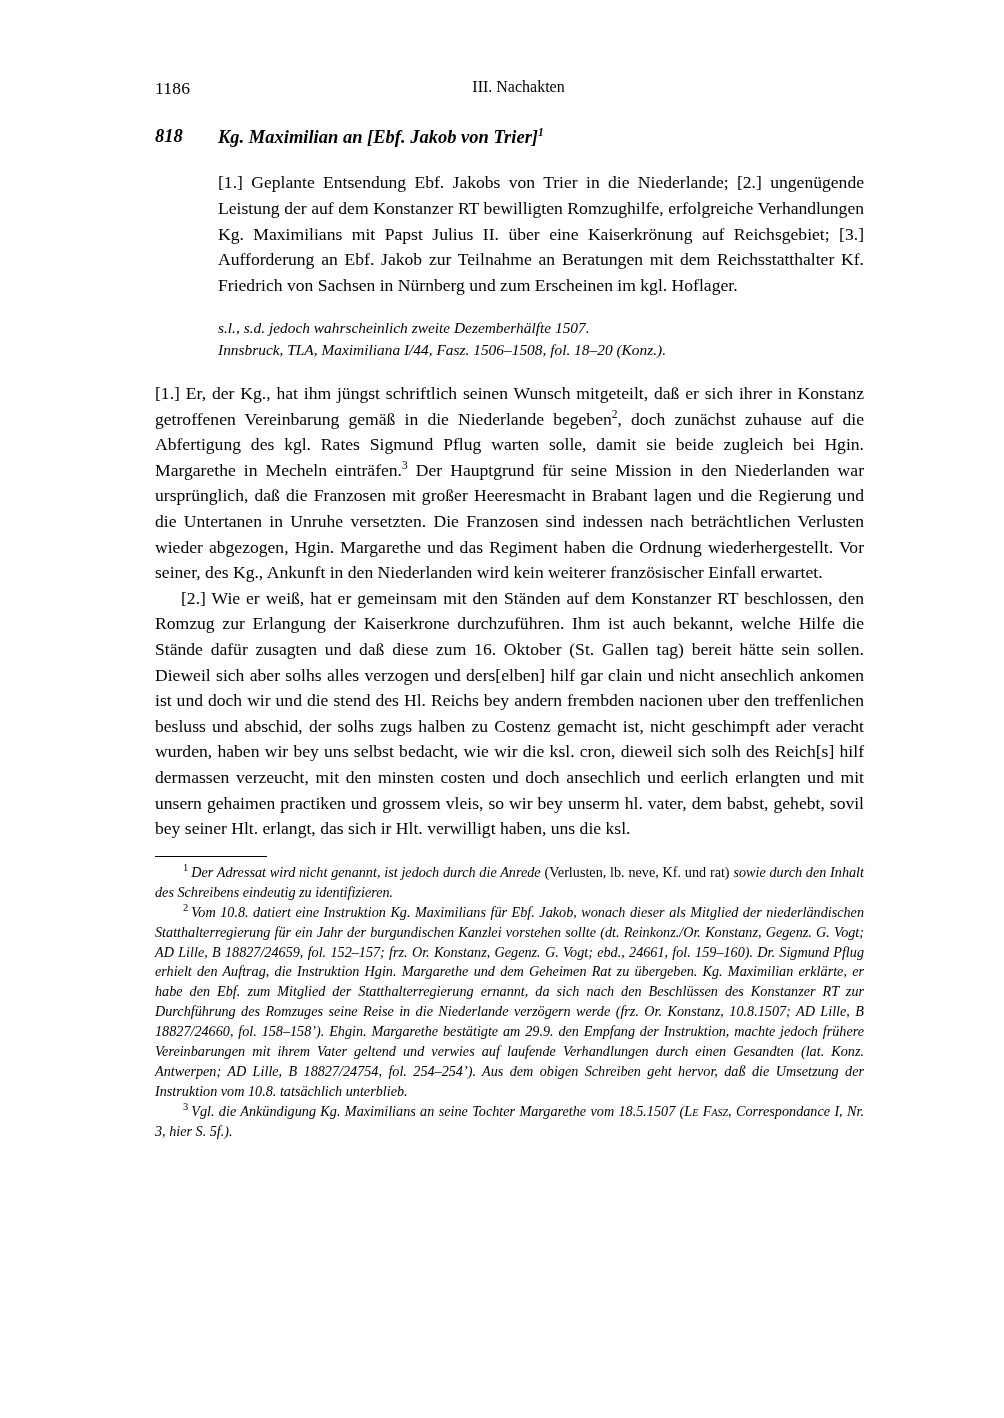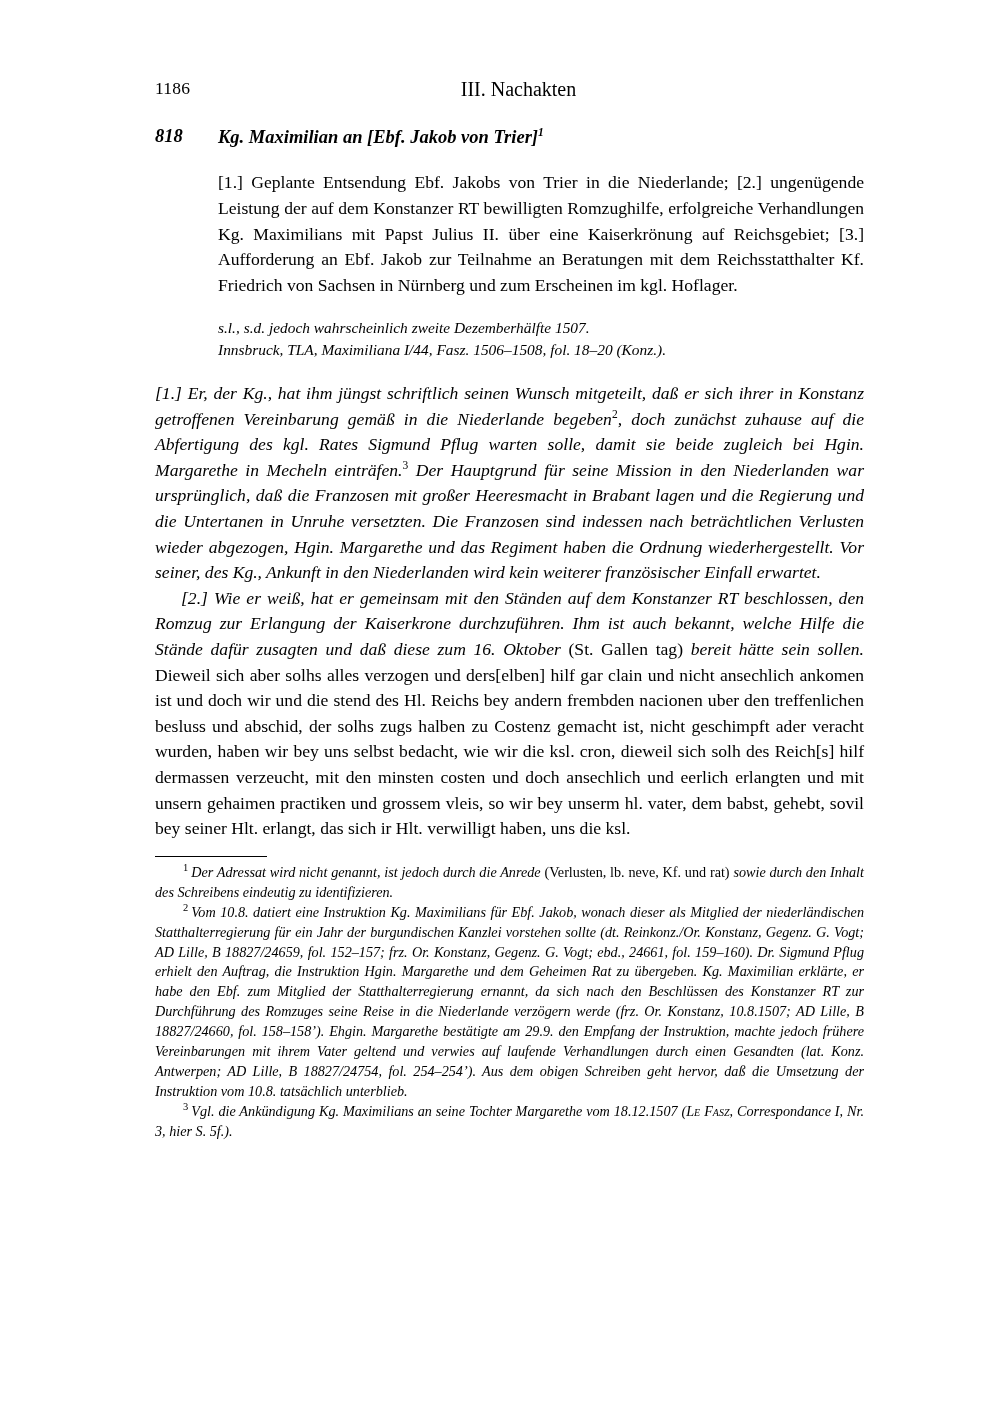--- a/index.html
+++ b/index.html
@@ -34,21 +34,21 @@
     left: 0;
     top: 0;
     letter-spacing: 0.2px;
   }
   .runhead .section {
     position: absolute;
     left: 0;
     right: 0;
     top: 0;
     text-align: center;
-    font-size: 20px;
+    font-size: 16px;
     padding-left: 18px;
   }
 
   
   .doc-heading {
     position: relative;
     font-weight: bold;
     font-size: 18.5px;
     margin-bottom: 22px;
     padding-left: 63px;
@@ -85,21 +85,21 @@
 
   
   .body-text {
     font-size: 17.6px;
     line-height: 1.455;
     text-align: justify;
     margin: 0;
   }
   .body-text p { margin: 0; }
   .body-text p.indent { text-indent: 26px; }
-  .it { font-style: italic; }
+  .it { }
   .rom { font-style: normal; }
   sup.fn {
     font-size: 11.5px;
     vertical-align: super;
     font-style: normal;
     line-height: 0;
   }
 
   
   .footnotes {
@@ -162,16 +162,16 @@
 
   </div>
 
   <div class="footnotes">
     <div class="fn-rule"></div>
 
     <p class="footnote"><span class="marker">1</span><span>Der Adressat wird nicht genannt, ist jedoch durch die Anrede </span><span class="rom">(Verlusten, lb. neve, Kf. und rat)</span><span> sowie durch den Inhalt des Schreibens eindeutig zu identifizieren.</span></p>
 
     <p class="footnote"><span class="marker">2</span><span>Vom 10.8. datiert eine Instruktion Kg. Maximilians für Ebf. Jakob, wonach dieser als Mitglied der niederländischen Statthalterregierung für ein Jahr der burgundischen Kanzlei vorstehen sollte (dt. Reinkonz./Or. Konstanz, Gegenz. G. Vogt; AD Lille, B 18827/24659, fol. 152–157; frz. Or. Konstanz, Gegenz. G. Vogt; ebd., 24661, fol. 159–160). Dr. Sigmund Pflug erhielt den Auftrag, die Instruktion Hgin. Margarethe und dem Geheimen Rat zu übergeben. Kg. Maximilian erklärte, er habe den Ebf. zum Mitglied der Statthalterregierung ernannt, da sich nach den Beschlüssen des Konstanzer RT zur Durchführung des Romzuges seine Reise in die Niederlande verzögern werde (frz. Or. Konstanz, 10.8.1507; AD Lille, B 18827/24660, fol. 158–158’). Ehgin. Margarethe bestätigte am 29.9. den Empfang der Instruktion, machte jedoch frühere Vereinbarungen mit ihrem Vater geltend und verwies auf laufende Verhandlungen durch einen Gesandten (lat. Konz. Antwerpen; AD Lille, B 18827/24754, fol. 254–254’). Aus dem obigen Schreiben geht hervor, daß die Umsetzung der Instruktion vom 10.8. tatsächlich unterblieb.</span></p>
 
-    <p class="footnote"><span class="marker">3</span><span>Vgl. die Ankündigung Kg. Maximilians an seine Tochter Margarethe vom 18.12.1507 (</span><span class="sc">Le Fasz</span><span>, Correspondance I, Nr. 3, hier S. 5f.).</span></p>
+    <p class="footnote"><span class="marker">3</span><span>Vgl. die Ankündigung Kg. Maximilians an seine Tochter Margarethe vom 18.5.1507 (</span><span class="sc">Le Fasz</span><span>, Correspondance I, Nr. 3, hier S. 5f.).</span></p>
   </div>
 
 </div>
 
 </body></html>

